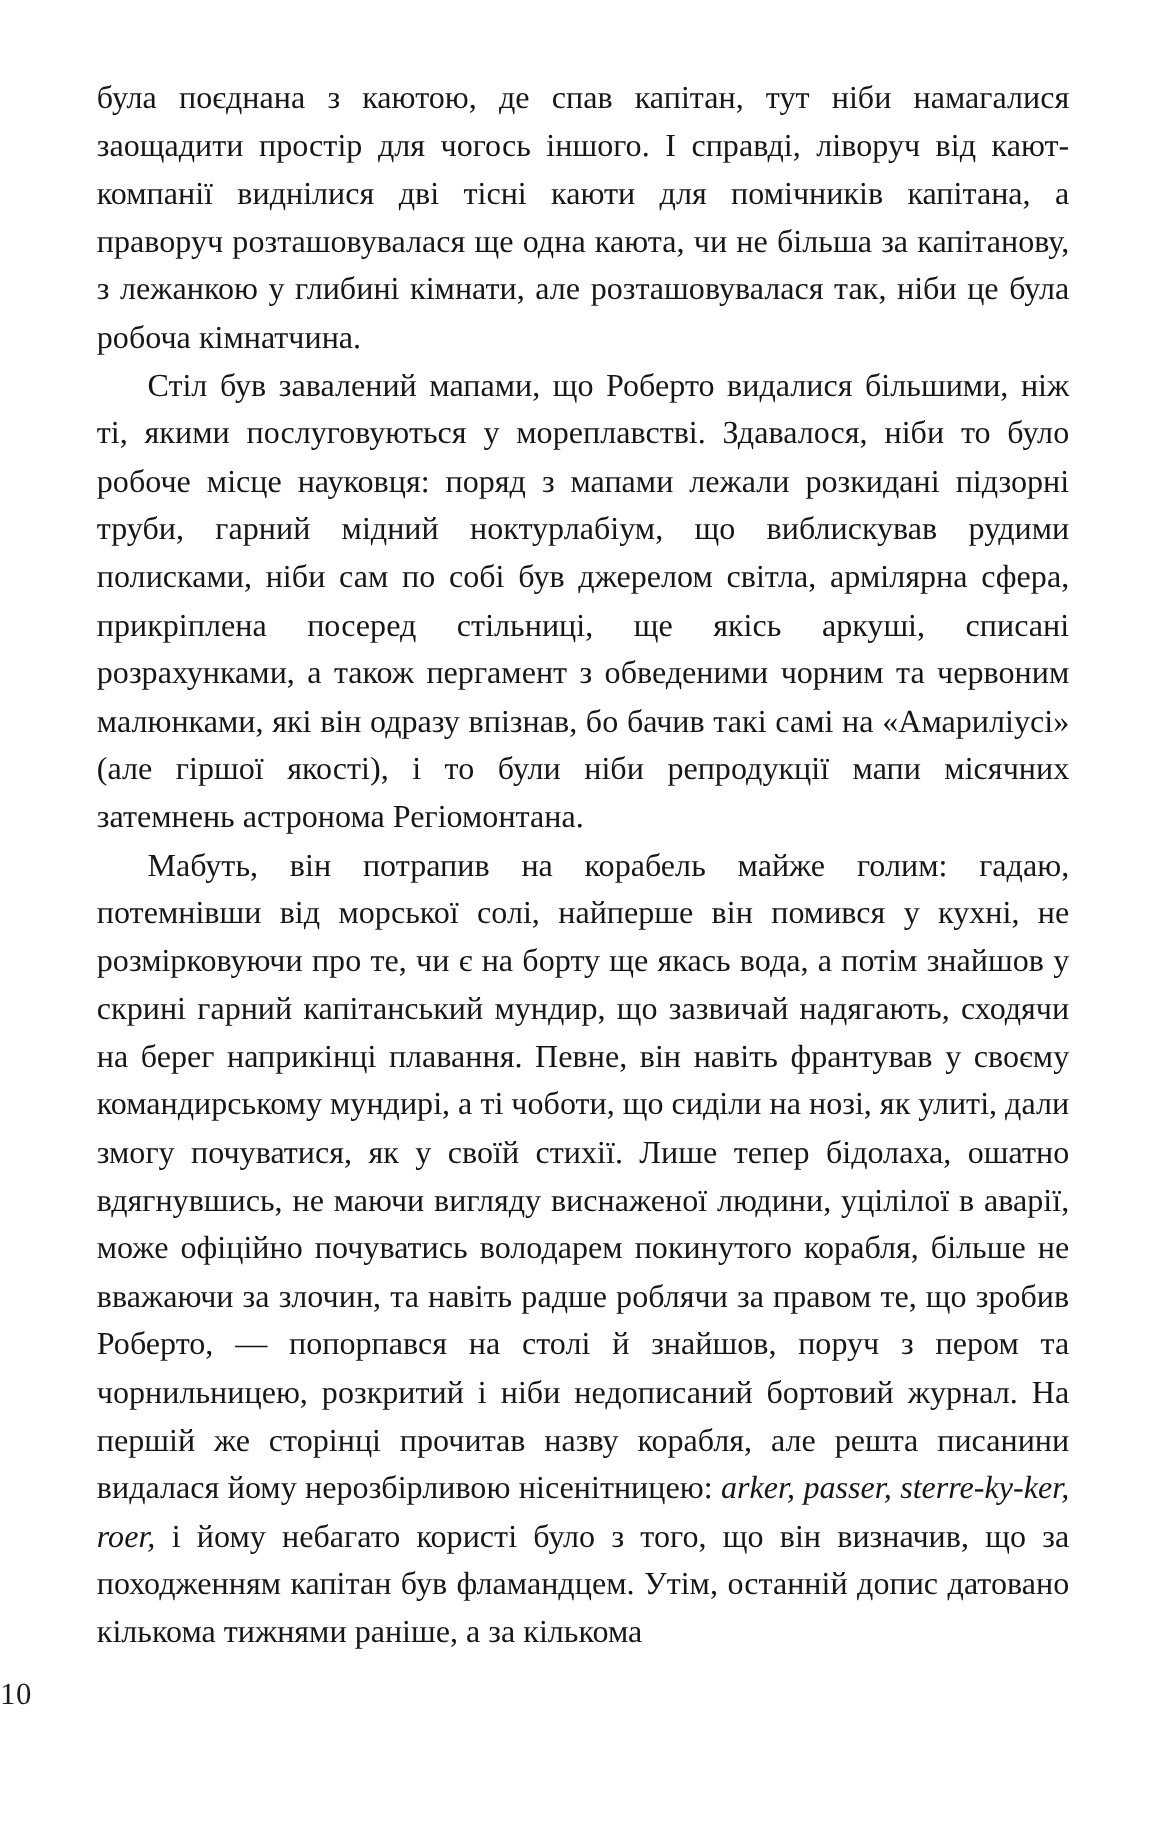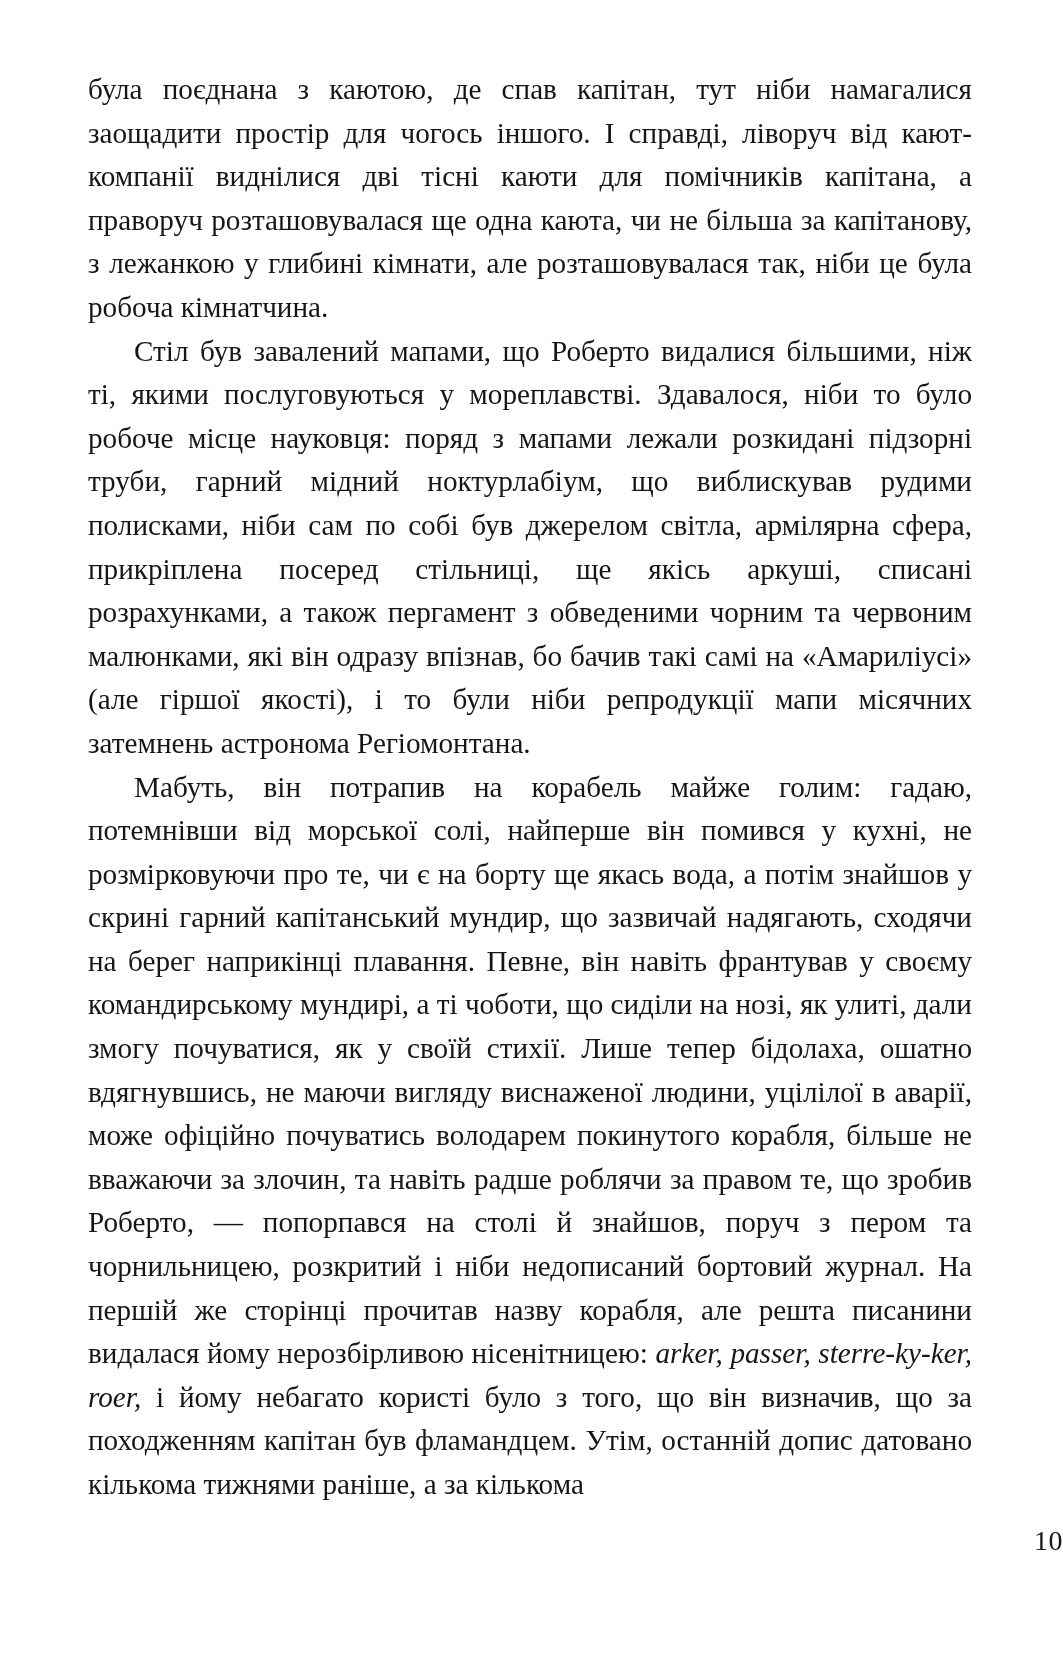--- a/index.html
+++ b/index.html
@@ -46,21 +46,21 @@
     text-align: justify;
   }
   .foreign {
     font-style: italic;
   }
   .folio {
     position: absolute;
     left: 0;
     right: 0;
     top: 1524px;
-    text-align: right;
+    text-align: left;
     font-size: 28px;
     line-height: 34px;
     color: #1a1a1a;
     letter-spacing: 0.5px;
   }
   
 </style>
 </head>
 <body>
 

